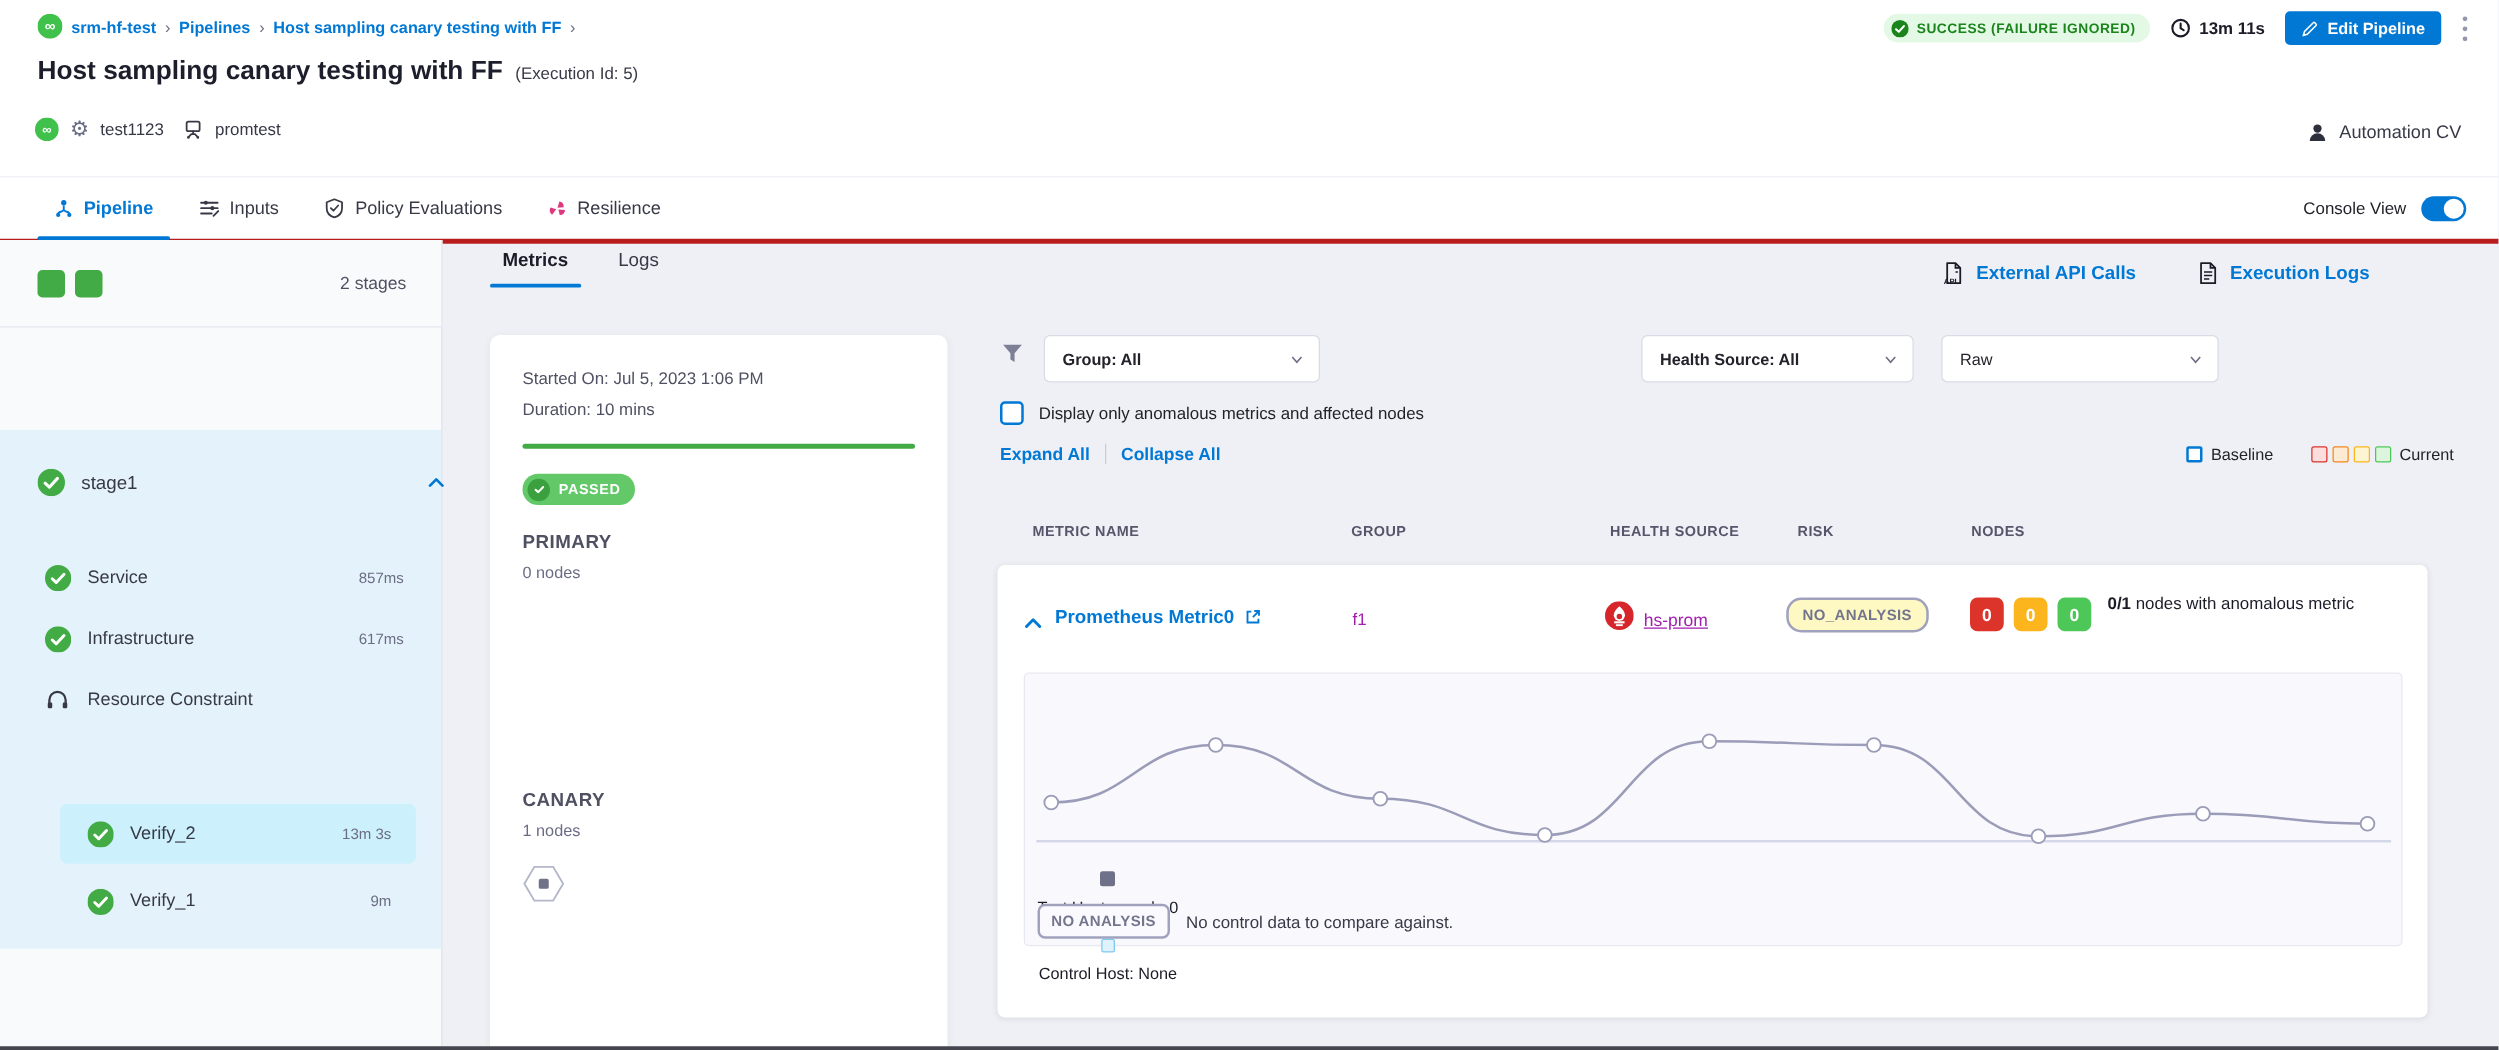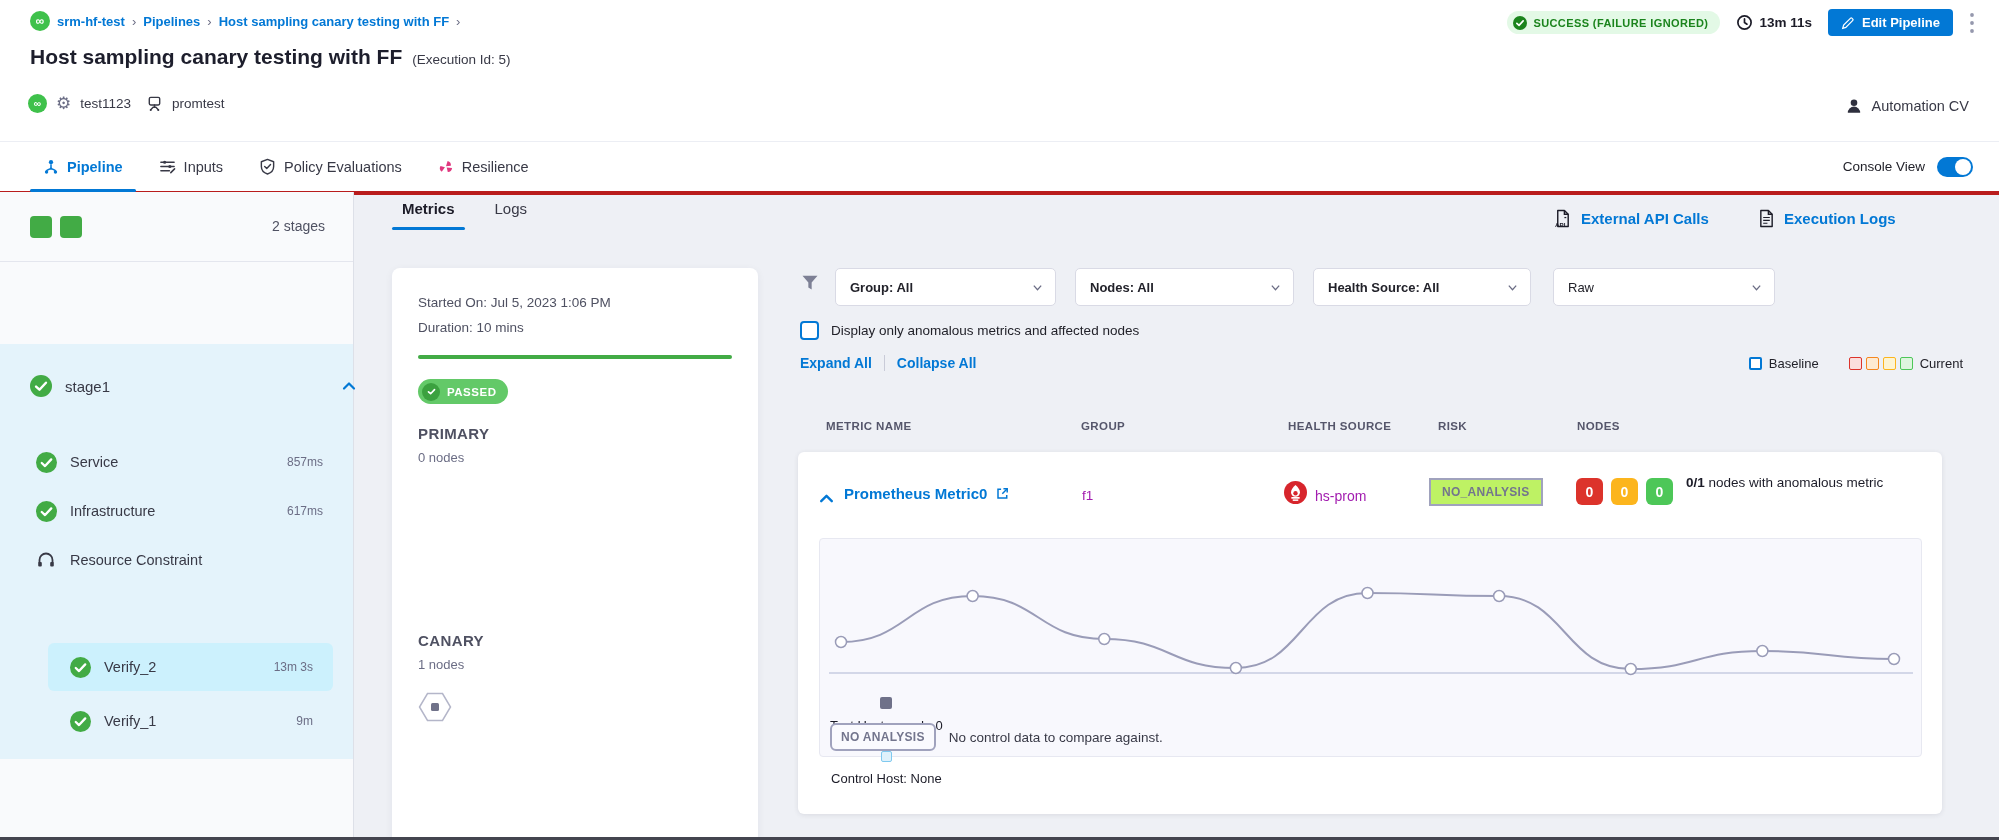--- a/index.html
+++ b/index.html
@@ -81,22 +81,22 @@
   .linkrow{position:absolute;left:800px;top:163px;display:flex;align-items:center;gap:12px;font-size:14px;font-weight:600;color:#0278d5;}
   .vsep{width:1px;height:16px;background:#c9cbd8;}
   .legend{position:absolute;right:36px;top:164px;display:flex;align-items:center;gap:7px;font-size:13px;color:#22222a;}
   .lg-sq{width:13px;height:13px;border-radius:2px;box-sizing:border-box;}
   .thead{position:absolute;top:228px;font-size:11.5px;font-weight:700;color:#55566b;letter-spacing:.4px;}
   .mcard{position:absolute;left:798px;top:260px;width:1144px;height:362px;background:#fff;border-radius:6px;
     box-shadow:0 1px 5px rgba(40,41,61,.10);}
   .mname{position:absolute;left:46px;top:33px;display:flex;align-items:center;gap:8px;}
   .mname .t{font-size:15px;font-weight:700;color:#0278d5;cursor:pointer;}
   .cellt{position:absolute;font-size:13.5px;color:#a21caf;}
-  .risk-badge{position:absolute;left:631px;top:26px;border:2px solid #a0a2bd;border-radius:0;padding:5px 11px;
-    font-size:12px;font-weight:700;color:#73758d;letter-spacing:.3px;background:#bef264;}
+  .risk-badge{position:absolute;left:631px;top:26px;border:2px solid #a0a2bd;border-radius:12px;padding:5px 11px;
+    font-size:12px;font-weight:700;color:#73758d;letter-spacing:.3px;background:#fef9c3;}
   .nsq{width:27px;height:27px;border-radius:6px;color:#fff;font-size:14px;font-weight:700;display:flex;align-items:center;justify-content:center;}
   .nsum{position:absolute;left:888px;top:21px;width:205px;font-size:13.5px;color:#1c1c28;line-height:1.55;}
   .chart-card{position:absolute;left:21px;top:86px;width:1103px;height:219px;background:#f8f8fd;border:1px solid #e7e8f1;border-radius:4px;box-sizing:border-box;}
   .ch-legend{position:absolute;left:10px;top:158px;display:flex;align-items:center;gap:9px;font-size:13px;color:#1c1c28;flex-direction:column;}
   .na-row{position:absolute;left:10px;top:184px;display:flex;align-items:center;gap:13px;}
   .na-badge{border:2px solid #a0a2bd;border-radius:6px;padding:5px 9px;font-size:12px;font-weight:700;color:#73758d;letter-spacing:.3px;background:#fafafe;}
   .na-txt{font-size:13.5px;color:#383946;}
   .bottom-edge{position:absolute;left:0;bottom:0;width:1999px;height:3px;background:#44454f;}
   svg{display:block;}
 </style>
@@ -361,26 +361,20 @@
       <svg width="20" height="21" viewBox="0 0 24 24">
           <path d="M3 4 H21 L14 12 V20.5 L10 18 V12 Z" fill="#7d8095"></path>
         </svg>
     </span>
     <div class="dd-box" style="left:835px;width:221px;">
       <span>Group: All</span>
       <svg width="11" height="11" viewBox="0 0 12 12">
           <polyline points="2,4 6,8.5 10,4" fill="none" stroke="#6b6d85" stroke-width="1.4"></polyline>
         </svg>
     </div>
-    <div class="dd-box" style="left:1075px;width:219px;">
-      <span>Nodes: All</span>
-      <svg width="11" height="11" viewBox="0 0 12 12">
-          <polyline points="2,4 6,8.5 10,4" fill="none" stroke="#6b6d85" stroke-width="1.4"></polyline>
-        </svg>
-    </div>
     <div class="dd-box" style="left:1313px;width:218px;">
       <span>Health Source: All</span>
       <svg width="11" height="11" viewBox="0 0 12 12">
           <polyline points="2,4 6,8.5 10,4" fill="none" stroke="#6b6d85" stroke-width="1.4"></polyline>
         </svg>
     </div>
     <div class="dd-box" style="left:1553px;width:222px;font-weight:400;">
       <span>Raw</span>
       <svg width="11" height="11" viewBox="0 0 12 12">
           <polyline points="2,4 6,8.5 10,4" fill="none" stroke="#6b6d85" stroke-width="1.4"></polyline>
@@ -430,21 +424,21 @@
       <span class="cellt" style="left:284px;top:36px;">f1</span>
       <span class="abs" style="left:486px;top:29px;">
         <svg width="23" height="23" viewBox="0 0 20 20">
             <circle cx="10" cy="10" r="10" fill="#d7252c"></circle>
             <path d="M10 3.4 c2.4 2.2 3.9 4.1 3.9 6.4 a3.9 3.9 0 0 1 -7.8 0 c0 -2.3 1.5 -4.2 3.9 -6.4 z" fill="#fff"></path>
             <circle cx="10" cy="10.6" r="1.9" fill="#d7252c"></circle>
             <rect x="6.4" y="13.9" width="7.2" height="1.5" fill="#fff"></rect>
             <rect x="7.6" y="16" width="4.8" height="1.3" fill="#fff"></rect>
           </svg>
       </span>
-      <span class="cellt" style="left:517px;top:36px;font-size:14px;">hs-prom</span>
+      <span class="cellt" style="left:517px;top:36px;font-size:14px;text-decoration:underline;">hs-prom</span>
       <span class="risk-badge">NO_ANALYSIS</span>
       <div class="abs flex" style="left:778px;top:26px;gap:8px;">
         <div class="nsq" style="background:#dc332b;">0</div>
         <div class="nsq" style="background:#fcb51d;">0</div>
         <div class="nsq" style="background:#4dc758;">0</div>
       </div>
       <div class="nsum"><b>0/1</b><span> nodes with anomalous metric</span></div>
 
       <div class="chart-card">
         <svg class="abs" style="left:9px;top:6px;" width="1084" height="146" viewBox="0 0 1084 146">

